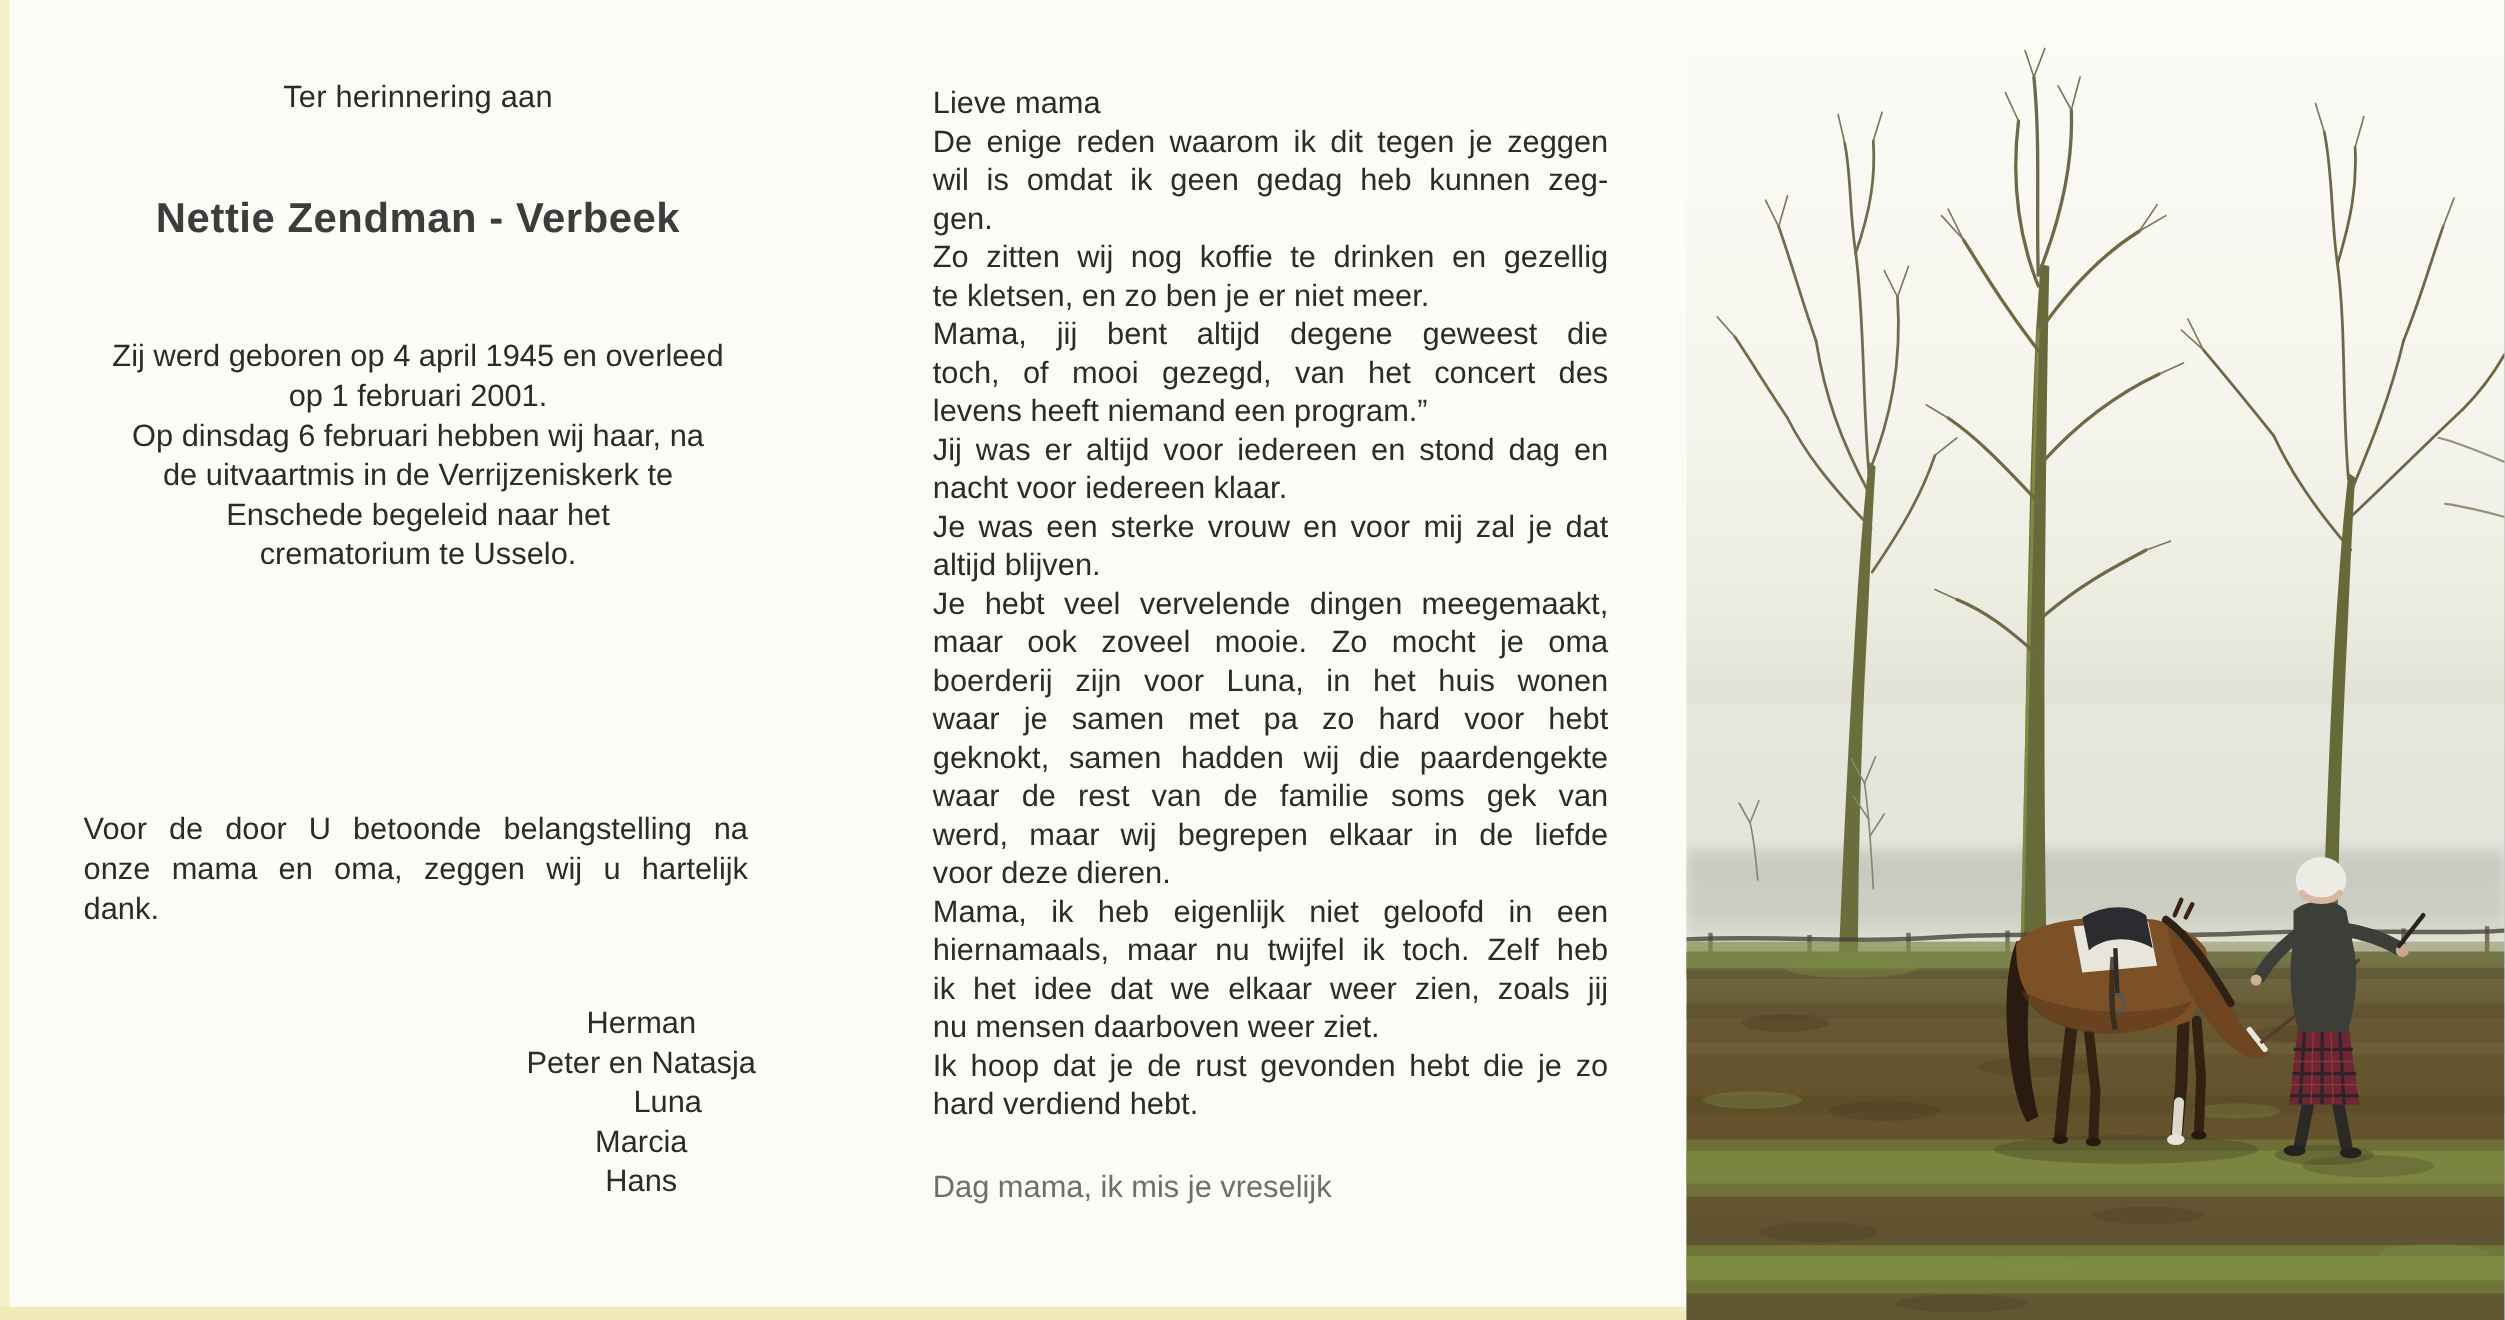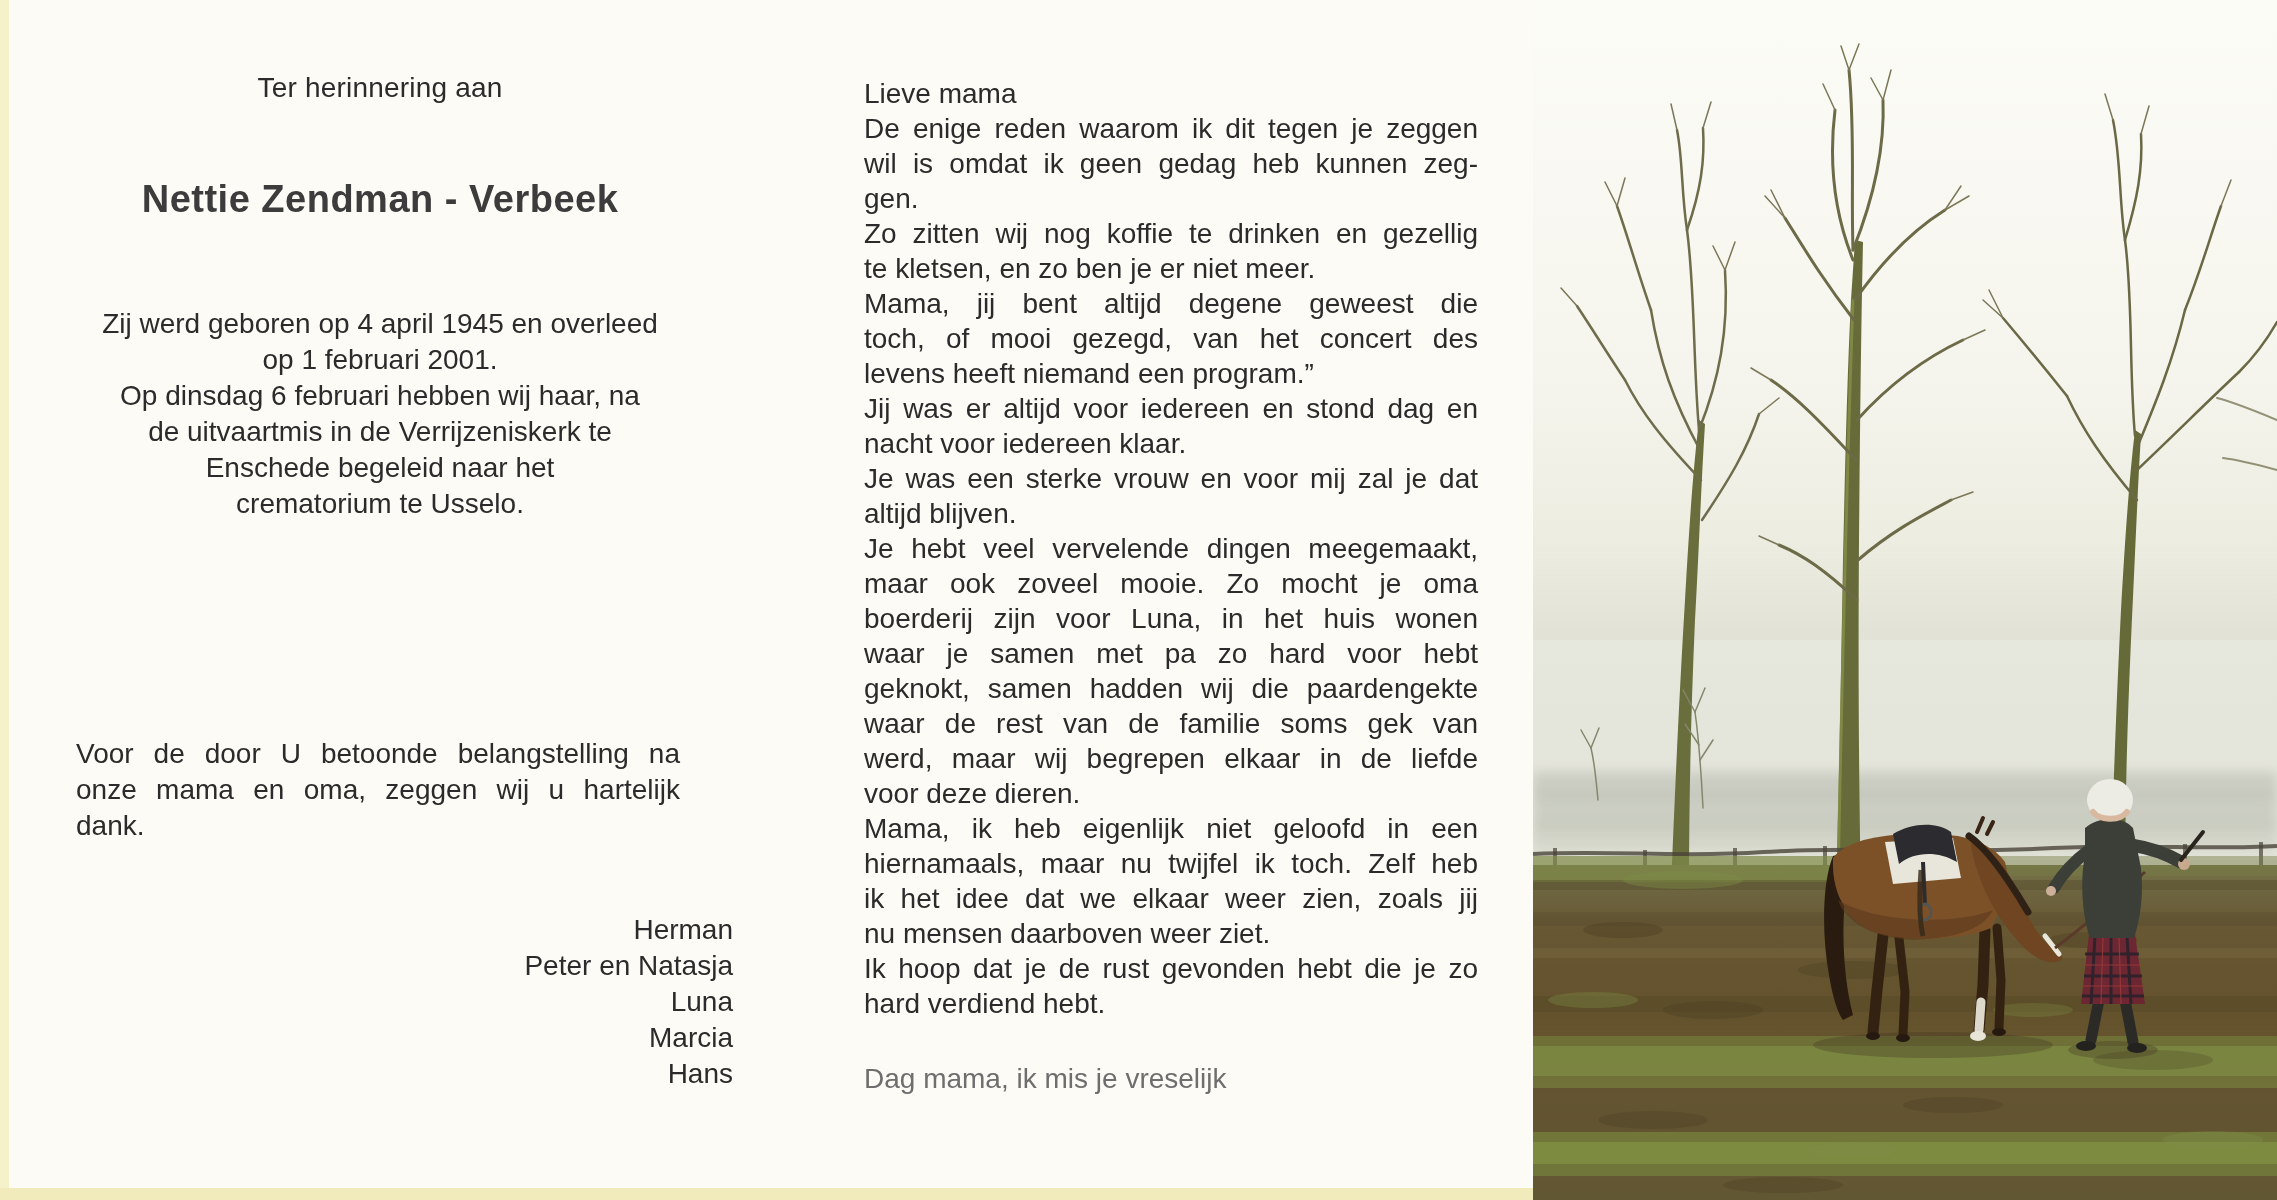--- a/index.html
+++ b/index.html
@@ -16,27 +16,27 @@
   .panel-left{position:absolute;left:0;top:0;width:760px;height:1200px;}
   .mem-header{position:absolute;left:40px;top:72px;width:680px;text-align:center;
     font-size:28px;letter-spacing:.2px;}
   .mem-name{position:absolute;left:20px;top:178px;width:720px;text-align:center;
     font-size:38px;font-weight:bold;color:#3c3c3c;letter-spacing:.5px;}
   .mem-dates{position:absolute;left:60px;top:306px;width:640px;text-align:center;
     font-size:28px;line-height:36px;}
   .mem-thanks{position:absolute;left:76px;top:736px;width:604px;
     font-size:28px;line-height:36px;}
   .mem-signatures{position:absolute;left:433px;top:912px;width:300px;
-    font-size:28px;line-height:36px;text-align:right;}
+    font-size:28px;line-height:36px;text-align:center;}
   .mem-line{white-space:nowrap;}
   .mem-thanks .j{text-align:justify;text-align-last:justify;white-space:normal;}
   .sig-line.i{padding-left:48px;}
 
   
-  .panel-letter{position:absolute;left:788px;top:0;width:770px;height:952px;}
+  .panel-letter{position:absolute;left:772px;top:0;width:770px;height:952px;}
   .letter-body{position:absolute;left:76px;top:76px;width:614px;
     font-size:28px;line-height:35px;}
   .letter-line{min-height:35px;}
   .letter-line.j{text-align:justify;text-align-last:justify;}
   .letter-closing{margin-top:3px;text-align:left;color:#6e6e6e;padding-right:2px;}
 
   
   .panel-photo{position:absolute;left:1533px;top:0;width:744px;height:1200px;}
   .panel-photo svg{display:block;}
 </style>

